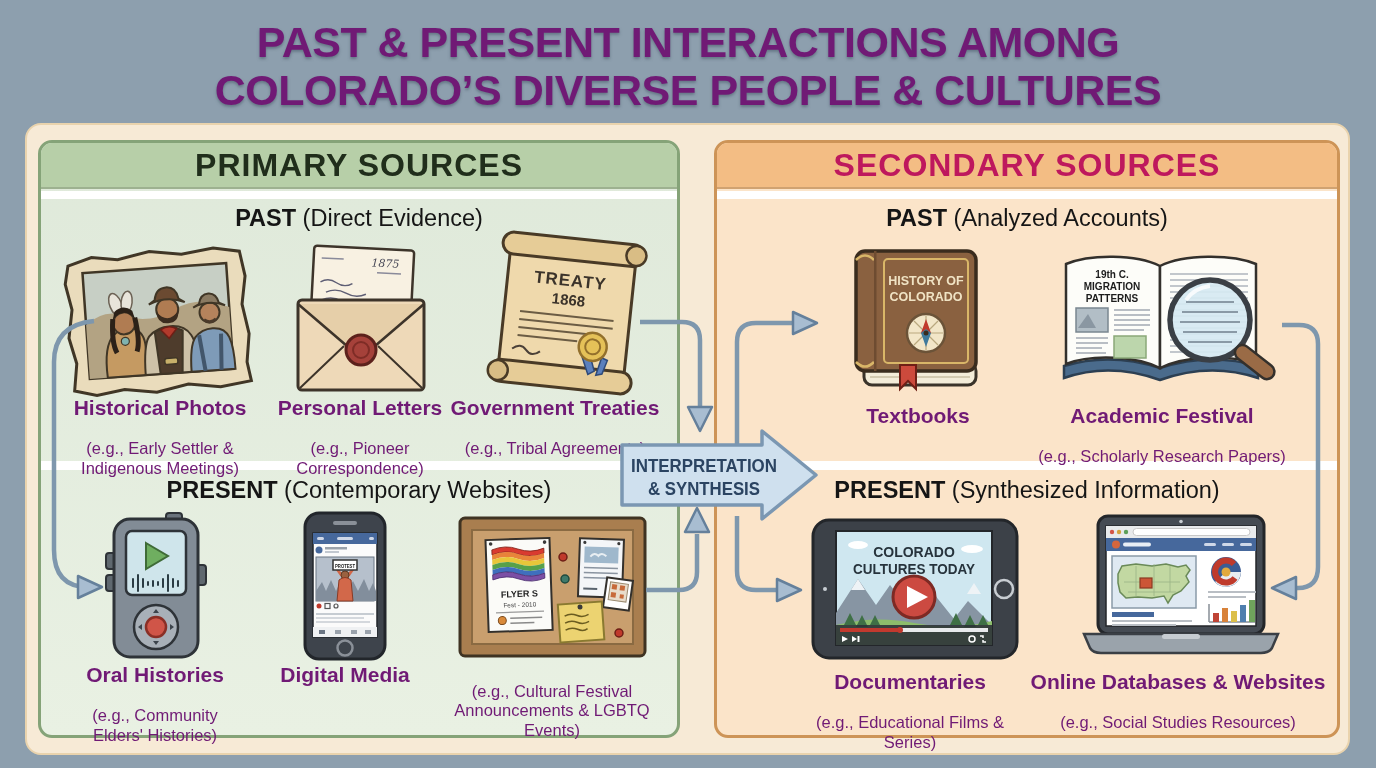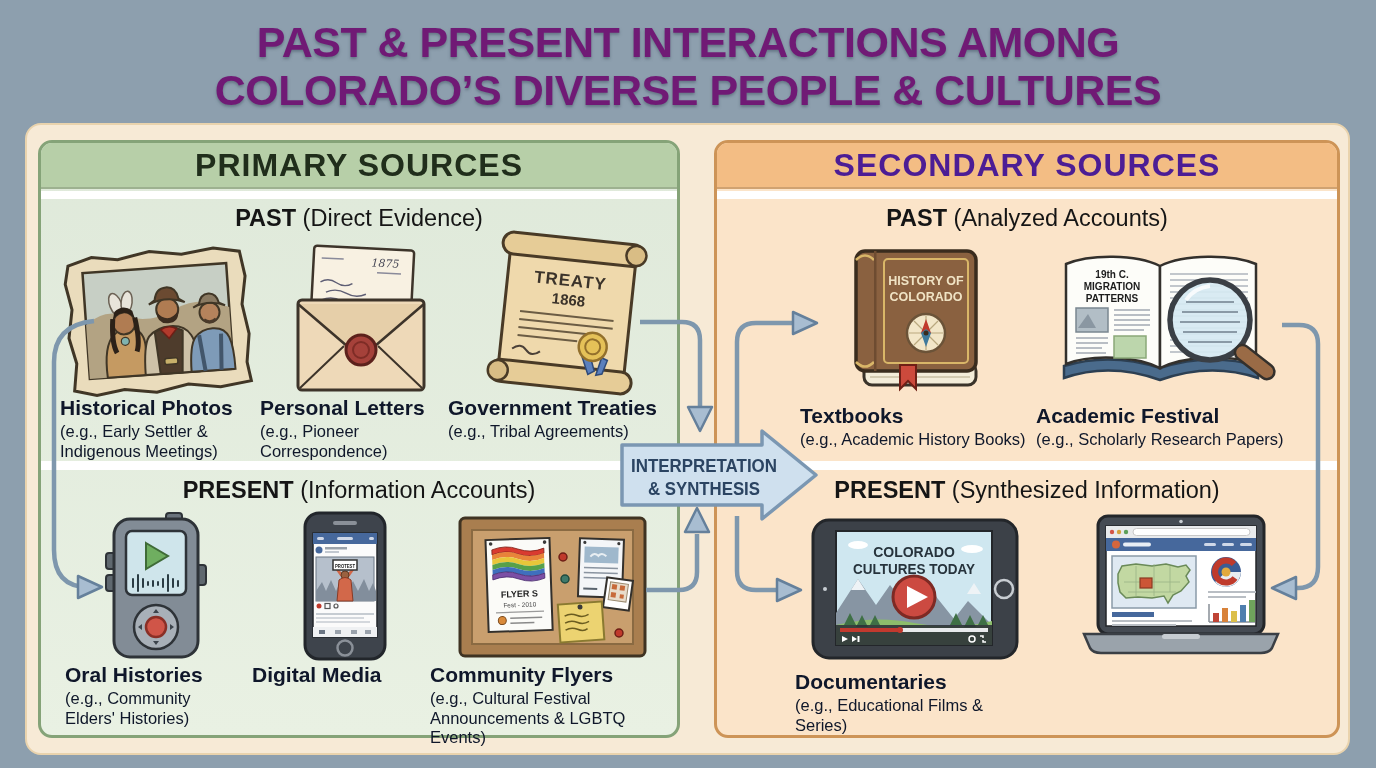--- a/index.html
+++ b/index.html
@@ -12,28 +12,28 @@
   .container{left:25px;top:123px;width:1325px;height:632px;background:#f7ead6;
     border-radius:16px;border:2px solid #e9d3ad}
   .panel{border-radius:14px;overflow:hidden}
   .panel.primary{left:38px;top:140px;width:642px;height:598px;
     background:linear-gradient(180deg,#dfe9da,#e9f1e3);border:3px solid #85a378}
   .panel.secondary{left:714px;top:140px;width:626px;height:598px;
     background:#fbe4c9;border:3px solid #cd9457}
   .panel-header{left:0;right:0;top:0;height:46px;display:flex;align-items:center;justify-content:center;
     font-weight:bold;font-size:32px;letter-spacing:1px;color:#202e1b;border-bottom:2px solid rgba(0,0,0,.14)}
   .primary .panel-header{background:#b7cfa8}
-  .secondary .panel-header{background:#f3bd84;color:#4c1d95}
+  .secondary .panel-header{background:#f3bd84;color:#be185d}
   .white-strip{left:0;right:0;top:48px;height:8px;background:#fff}
   .divider{left:0;right:0;top:318px;height:9px;background:#fff}
   .section-heading{left:0;right:0;text-align:center;font-size:23.5px;color:#151515;white-space:nowrap}
   .section-heading b{font-weight:bold}
-  .src-label{text-align:left;color:#0f172a}
+  .src-label{text-align:center;color:#701a75}
   .src-title{font-weight:bold;font-size:21px;line-height:1.15}
-  .src-sub{font-size:16.5px;line-height:1.18;margin-top:2px}
+  .src-sub{font-size:16.5px;line-height:1.18;margin-top:19px}
   svg{display:block}
   .icon{overflow:visible}
 </style>
 </head>
 <body>
 
 <div id="stage">
 
   <div class="abs title-line" style="top:18px">PAST &amp; PRESENT INTERACTIONS AMONG</div>
   <div class="abs title-line" style="top:66px">COLORADO’S DIVERSE PEOPLE &amp; CULTURES</div>
@@ -41,21 +41,21 @@
   <div class="abs container"></div>
 
   <div class="abs panel primary">
     <div class="abs panel-header">PRIMARY SOURCES</div>
     <div class="abs white-strip"></div>
     <div class="abs section-heading" style="top:62px">
       <b>PAST</b><span> (Direct Evidence)</span>
     </div>
     <div class="abs divider"></div>
     <div class="abs section-heading" style="top:334px">
-      <b>PRESENT</b><span> (Information Accounts)</span>
+      <b>PRESENT</b><span> (Contemporary Websites)</span>
     </div>
   </div>
 
   <div class="abs panel secondary">
     <div class="abs panel-header">SECONDARY SOURCES</div>
     <div class="abs white-strip"></div>
     <div class="abs section-heading" style="top:62px">
       <b>PAST</b><span> (Analyzed Accounts)</span>
     </div>
     <div class="abs divider"></div>
@@ -382,31 +382,33 @@
   </div>
 
   <div class="abs src-label" style="left:65px;top:663px;width:180px;z-index:4">
     <div class="src-title">Oral Histories</div>
     <div class="src-sub">(e.g., Community Elders' Histories)</div>
   </div>
   <div class="abs src-label" style="left:252px;top:663px;width:186px;z-index:4">
     <div class="src-title">Digital Media</div>
   </div>
   <div class="abs src-label" style="left:430px;top:663px;width:244px;z-index:4">
-    <div class="src-title">Community Flyers</div>
     <div class="src-sub">(e.g., Cultural Festival Announcements &amp; LGBTQ Events)</div>
   </div>
 
   <div class="abs src-label" style="left:800px;top:404px;width:236px;z-index:4">
     <div class="src-title">Textbooks</div>
-    <div class="src-sub">(e.g., Academic History Books)</div>
   </div>
   <div class="abs src-label" style="left:1036px;top:404px;width:252px;z-index:4">
     <div class="src-title">Academic Festival</div>
     <div class="src-sub">(e.g., Scholarly Research Papers)</div>
   </div>
 
   <div class="abs src-label" style="left:795px;top:670px;width:230px;z-index:4">
     <div class="src-title">Documentaries</div>
     <div class="src-sub">(e.g., Educational Films &amp; Series)</div>
   </div>
+  <div class="abs src-label" style="left:1028px;top:670px;width:300px;z-index:4">
+    <div class="src-title">Online Databases &amp; Websites</div>
+    <div class="src-sub">(e.g., Social Studies Resources)</div>
+  </div>
 
 </div>
 
 </body></html>

